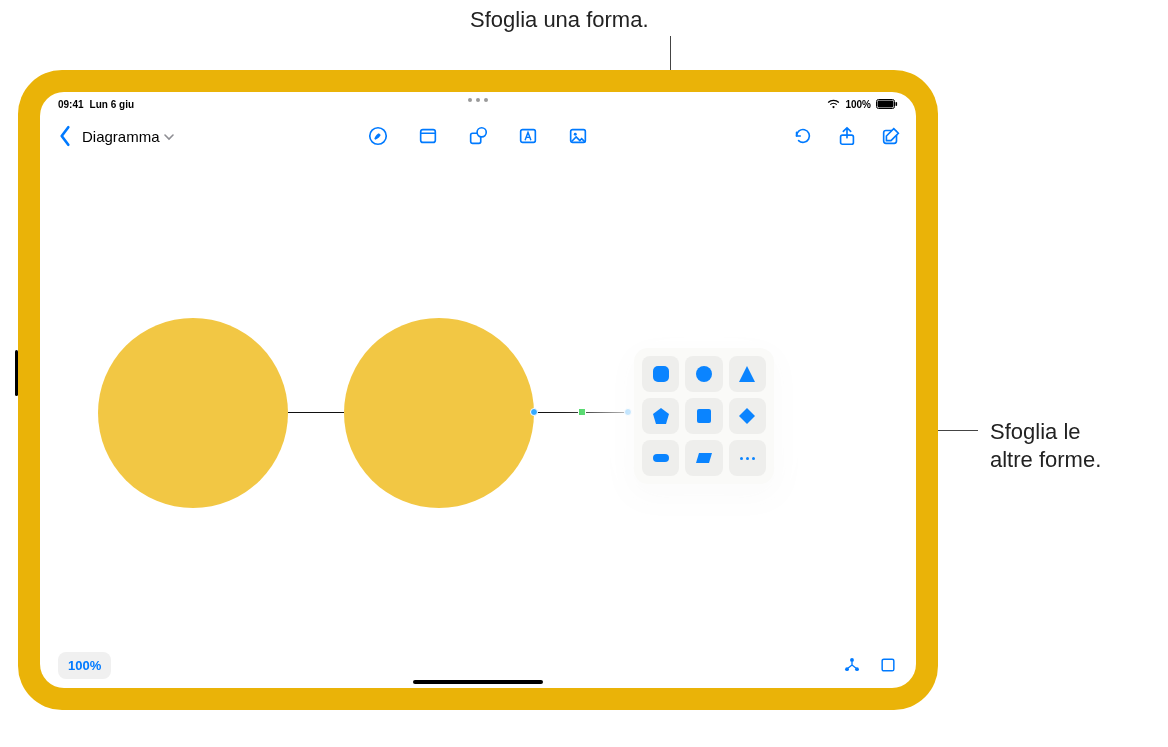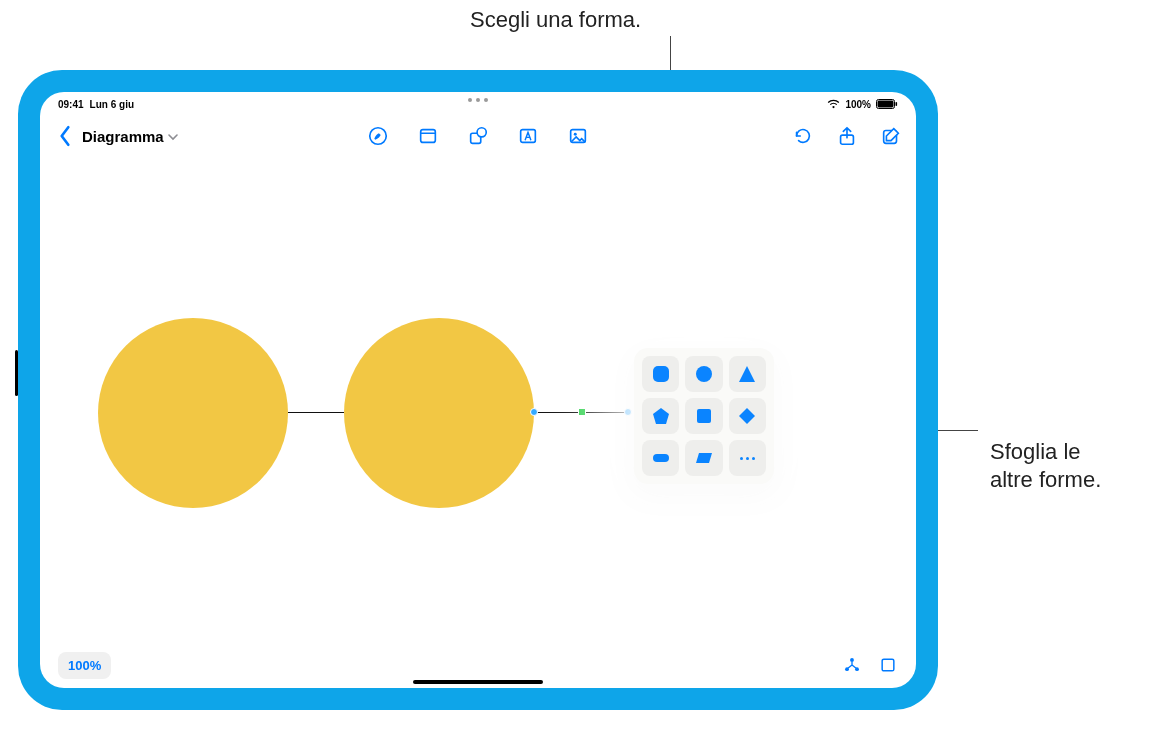--- a/index.html
+++ b/index.html
@@ -21,21 +21,21 @@
     position: absolute;
     background: #444;
   }
   
   .ipad {
     position: absolute;
     left: 18px;
     top: 70px;
     width: 920px;
     height: 640px;
-    background: #0ea5e9;
+    background: #eab308;
     border-radius: 44px;
     padding: 22px;
   }
   .screen {
     width: 100%;
     height: 100%;
     background: #fff;
     border-radius: 24px;
     position: relative;
     overflow: hidden;
@@ -78,21 +78,21 @@
     position:absolute;
     top:24px; left:0; right:0;
     height:40px;
     display:flex;
     align-items:center;
     padding: 0 14px;
   }
   .back-btn { color:#007aff; display:flex; align-items:center; }
   .doc-title {
     display:flex; align-items:center; gap:4px;
-    font-size:15px; font-weight:700; color:#000;
+    font-size:15px; font-weight:400; color:#000;
     margin-left:6px;
   }
   .doc-title .chev { color:#8e8e93; }
   .toolbar-center {
     position:absolute; left:50%; transform:translateX(-50%);
     display:flex; gap:28px; align-items:center;
   }
   .toolbar-right {
     margin-left:auto; display:flex; gap:22px; align-items:center;
   }
@@ -169,24 +169,24 @@
   .bottom-right .tb-btn svg{ width:20px; height:20px;}
   .home-indicator{
     position:absolute; bottom:4px; left:50%; transform:translateX(-50%);
     width:130px; height:4px; border-radius:3px;
     background:#000;
   }
 </style>
 </head>
 <body>
 
-<div class="callout" style="left:470px; top:6px;">Scegli una forma.</div>
+<div class="callout" style="left:470px; top:6px;">Sfoglia una forma.</div>
 <div class="callout-line" style="left:670px; top:36px; width:1px; height:170px;"></div>
 
-<div class="callout" style="left:990px; top:418px;margin-top:20px;">
+<div class="callout" style="left:990px; top:418px;">
   <span>Sfoglia le</span><br>
   <span>altre forme.</span>
 </div>
 <div class="callout-line" style="left:760px; top:430px; width:218px; height:1px;"></div>
 
 <div class="ipad">
   <div class="screen">
 
     <div class="status-bar">
       <div class="status-left">

